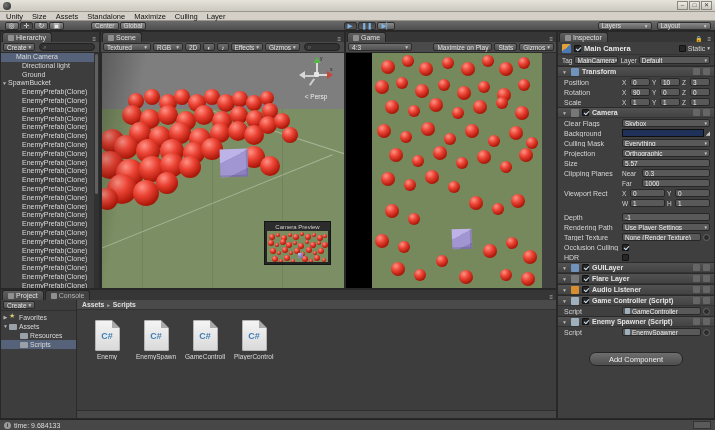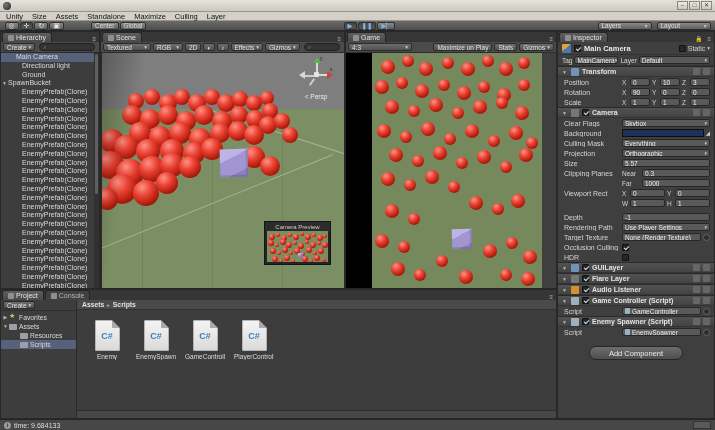--- a/index.html
+++ b/index.html
@@ -105,21 +105,21 @@
   .mini-ic{width:8px;height:8px;background:#777;border-radius:1px;flex:none;}
   .mini-ic.blue{background:#6f93bb;} .mini-ic.orange{background:#d78f2e;} .mini-ic.script{background:#9fb0bd;}
   .hdr-right{margin-left:auto;display:flex;gap:3px;}
   .hdr-right .mini-ic{width:7px;height:7px;background:#666;}
   .irow{display:flex;align-items:center;height:10px;padding:0 4px 0 6px;gap:2px;}
   .ilabel{width:56px;flex:none;white-space:nowrap;overflow:hidden;}
   .axl{width:6px;flex:none;font-size:6.5px;color:#cfcfcf;}
   .sublabel{width:18px;flex:none;font-size:6.5px;}
   .swatch{flex:1;height:8px;background:#1f3159;border:1px solid #0e0e0e;}
   .picker{width:7px;height:7px;border-radius:50%;background:#2c2c2c;border:1px solid #666;flex:none;}
-  .addcomp{margin:9px auto 0;width:94px;height:14px;background:linear-gradient(#6e6e6e,#4e4e4e);border:1px solid #262626;
+  .addcomp{margin:15px auto 0;width:94px;height:14px;background:linear-gradient(#6e6e6e,#4e4e4e);border:1px solid #262626;
            border-radius:7px;color:#ececec;font-size:7.5px;display:flex;align-items:center;justify-content:center;}
 
   
   .proj-left{position:absolute;left:0;top:10px;bottom:0;width:76px;background:#3d3d3d;border-right:1px solid #2a2a2a;}
   .create-row{height:11px;display:flex;align-items:center;padding:0 2px;border-bottom:1px solid #2f2f2f;}
   .ptree{padding-top:2px;}
   .trow{height:9px;line-height:9px;font-size:6.8px;color:#dadada;display:flex;align-items:center;white-space:nowrap;}
   .trow .arr{width:7px;font-size:5px;color:#b5b5b5;text-align:center;flex:none;}
   .trow.selected{background:#56627a;}
   .tree-ic{width:8px;height:6px;background:#9aa0a8;border-radius:1px;margin-right:2px;flex:none;position:relative;}

